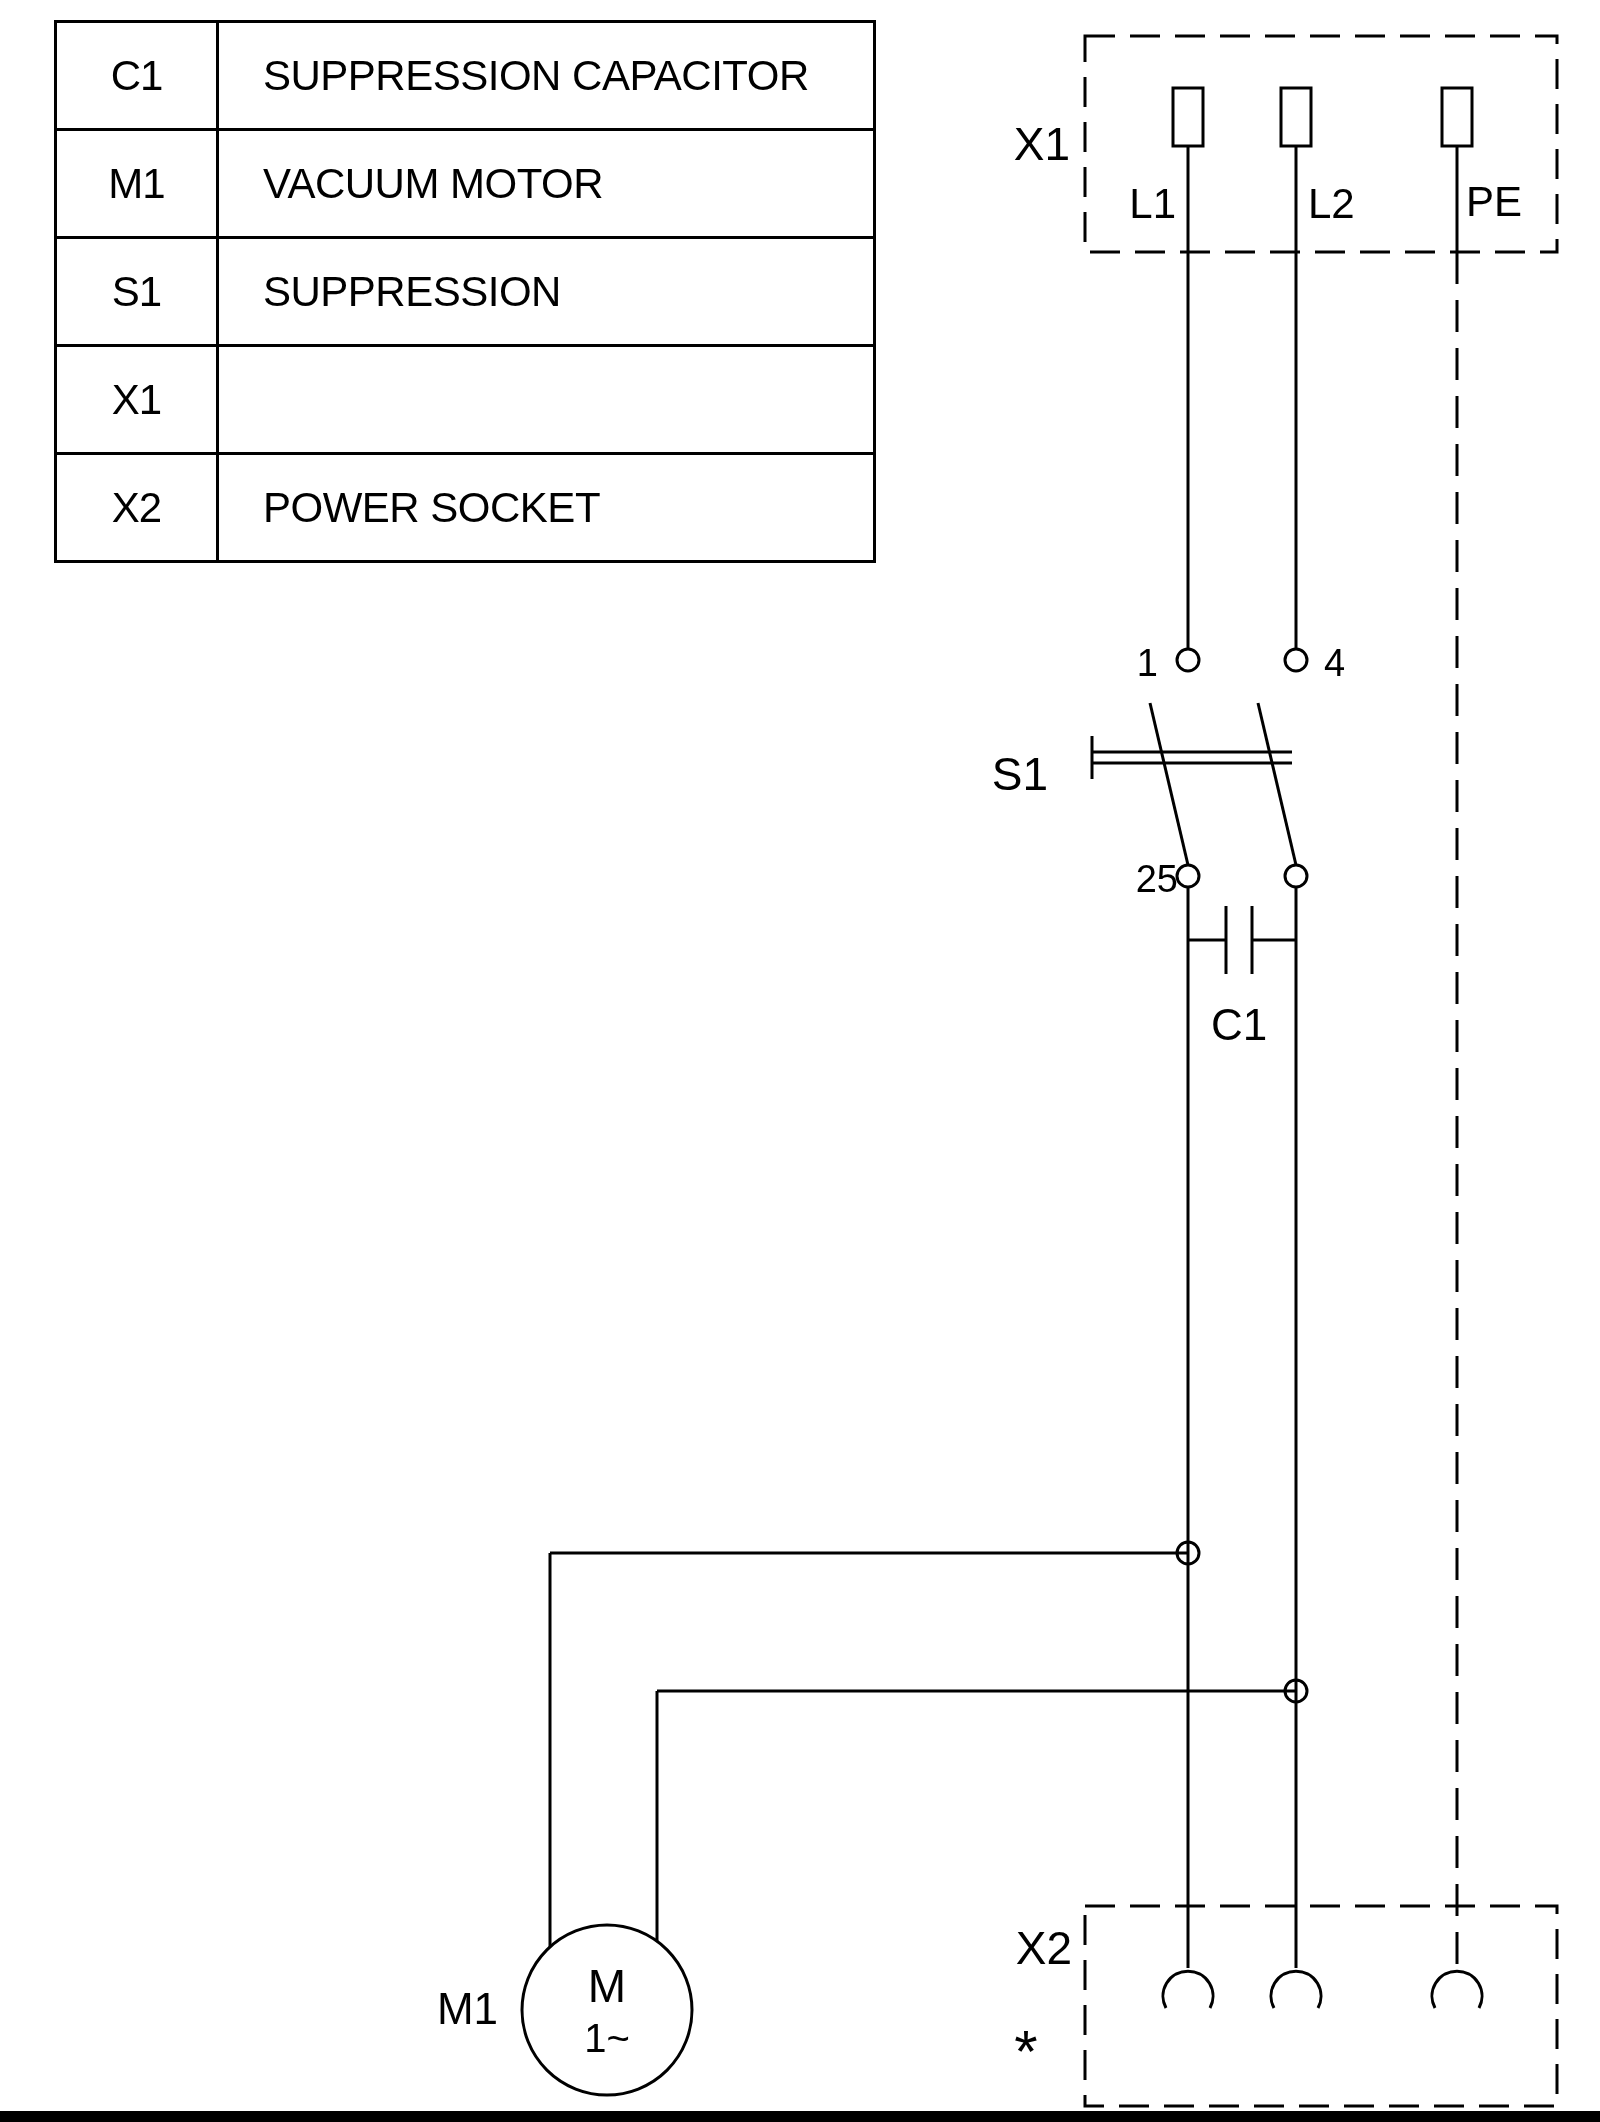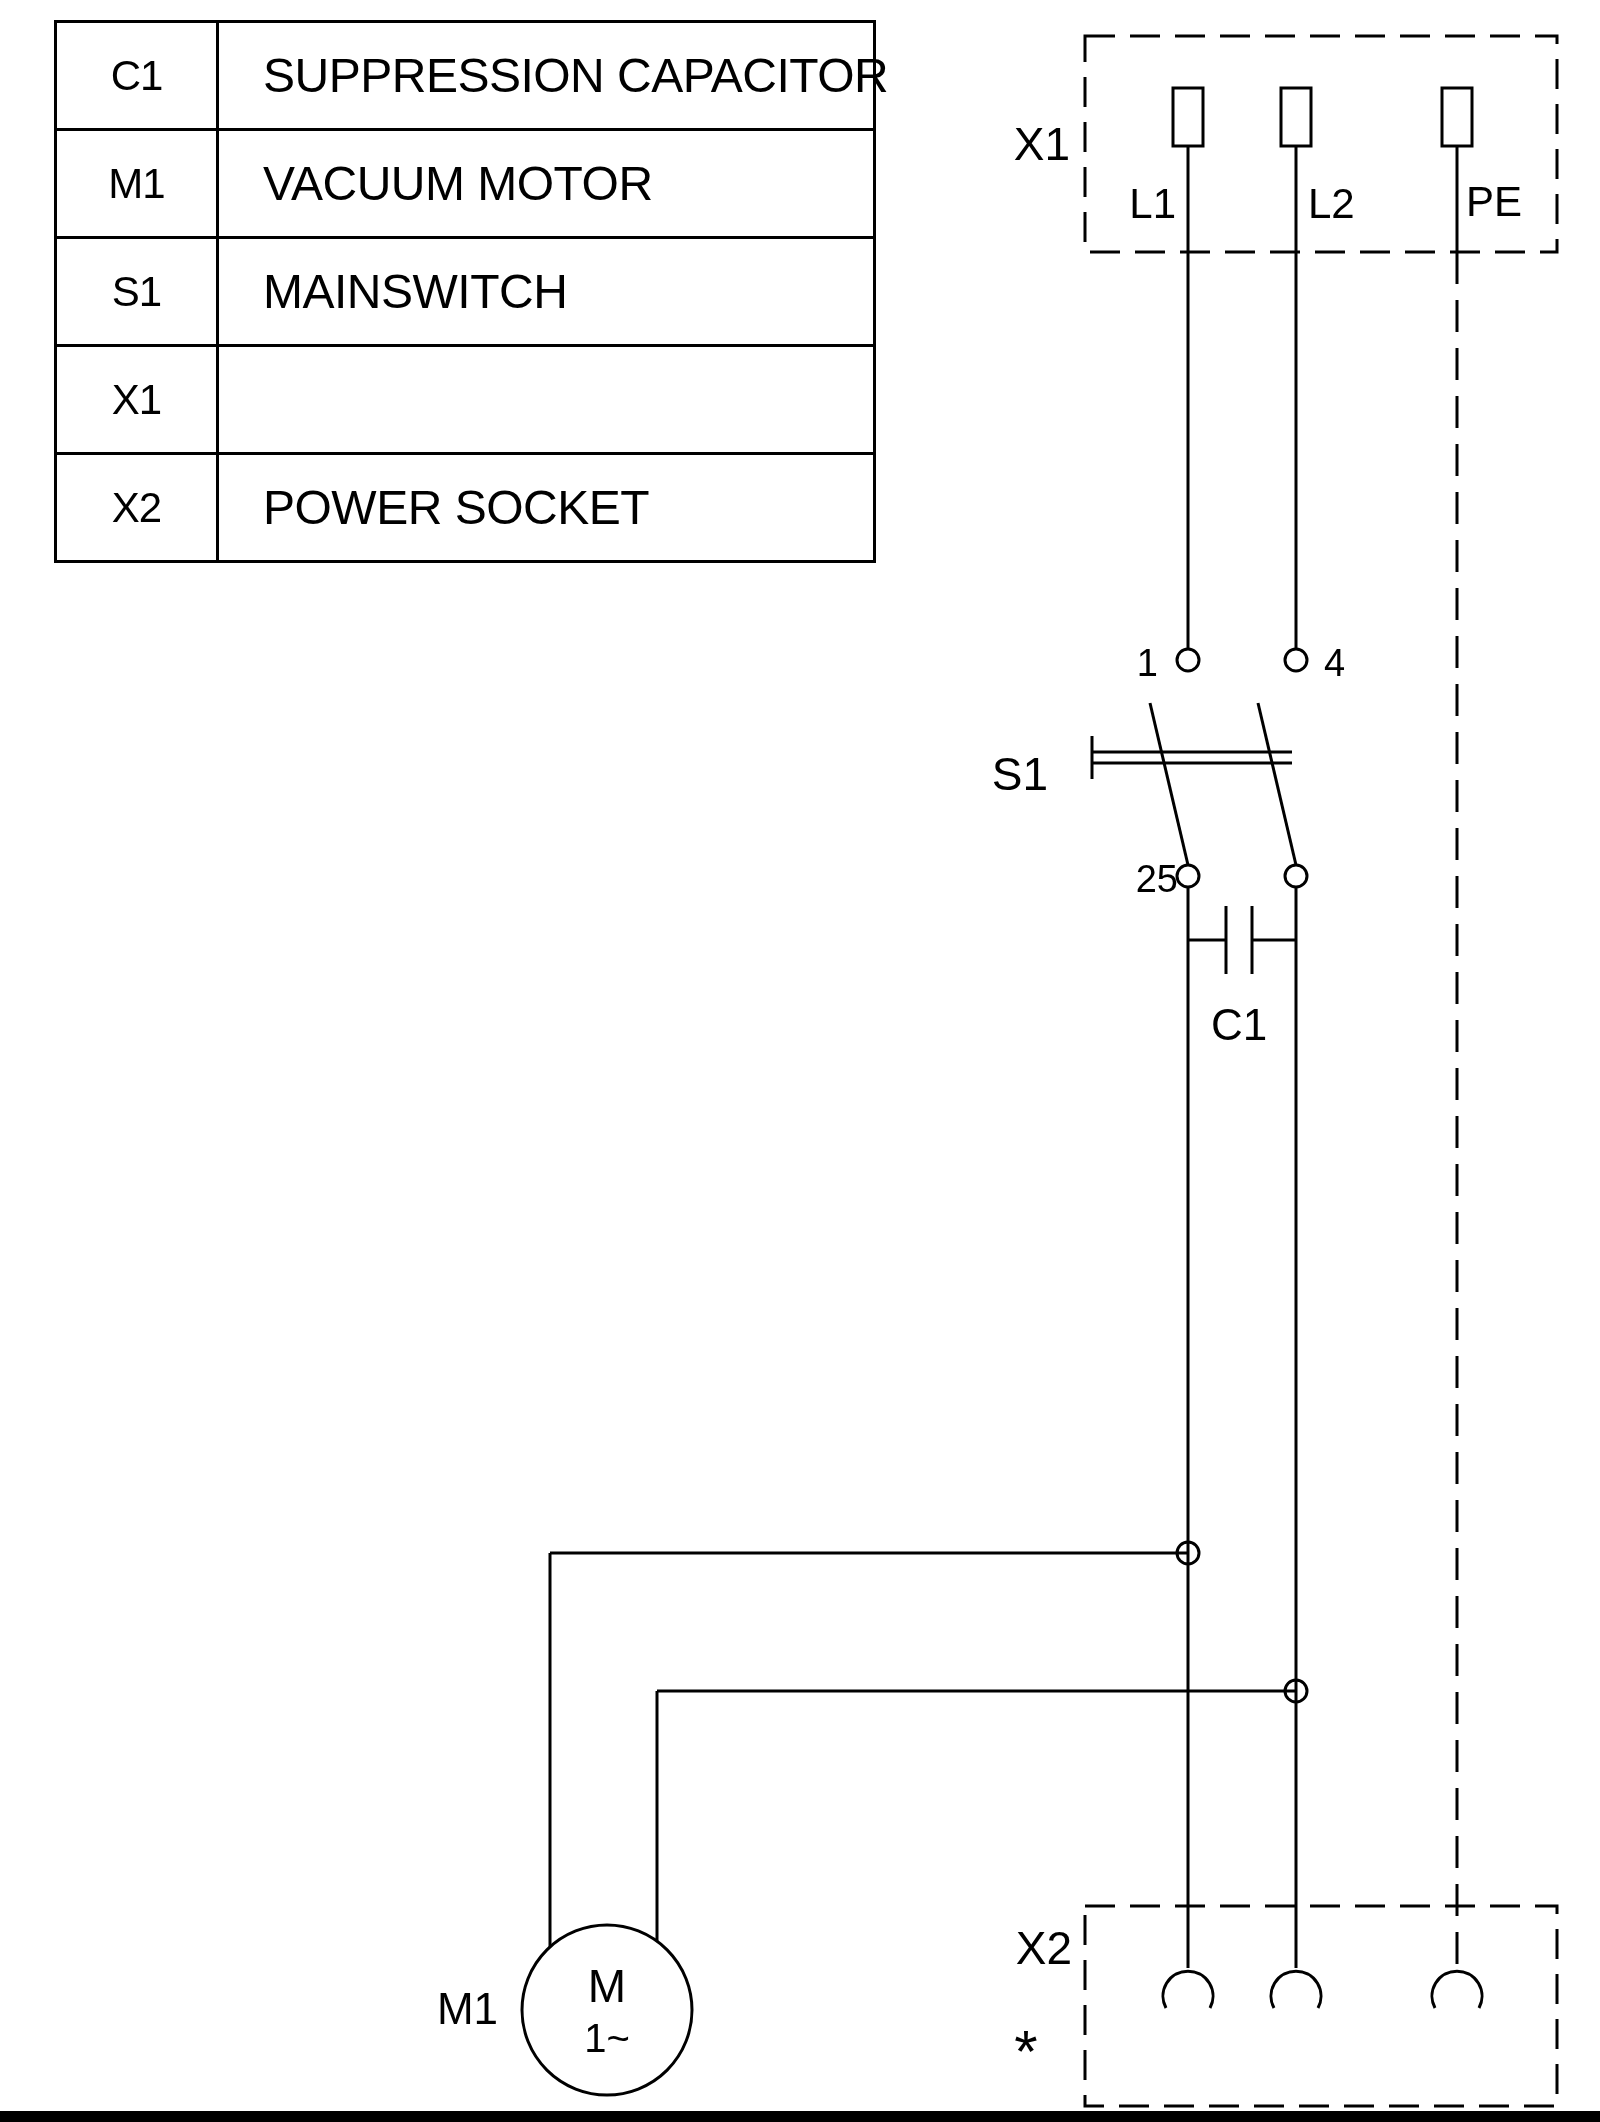--- a/index.html
+++ b/index.html
@@ -16,21 +16,21 @@
     display:grid;grid-template-columns:162px 1fr;
     height:105px;border-bottom:3px solid #000;
   }
   .legend-row:last-child{border-bottom:none}
   .legend-code{
     border-right:3px solid #000;display:flex;align-items:center;justify-content:center;
     font-size:42px;letter-spacing:-1px;
   }
   .legend-desc{
     display:flex;align-items:center;padding-left:44px;
-    font-size:48px;letter-spacing:-0.5px;white-space:nowrap;
+    font-size:42px;letter-spacing:-0.5px;white-space:nowrap;
   }
   
   .circuit{position:absolute;left:0;top:0}
   .circuit text{font-family:"Liberation Sans",sans-serif;fill:#000;stroke:none}
   
   .bottom-bar{position:absolute;left:0;top:2111px;width:1600px;height:11px;background:#000}
 </style>
 </head>
 <body>
 
@@ -38,21 +38,21 @@
   <div class="legend-row">
     <div class="legend-code">C1</div>
     <div class="legend-desc">SUPPRESSION CAPACITOR</div>
   </div>
   <div class="legend-row">
     <div class="legend-code">M1</div>
     <div class="legend-desc">VACUUM MOTOR</div>
   </div>
   <div class="legend-row">
     <div class="legend-code">S1</div>
-    <div class="legend-desc">MAINSWITCH</div>
+    <div class="legend-desc">SUPPRESSION</div>
   </div>
   <div class="legend-row">
     <div class="legend-code">X1</div>
   </div>
   <div class="legend-row">
     <div class="legend-code">X2</div>
     <div class="legend-desc">POWER SOCKET</div>
   </div>
 </div>
 

